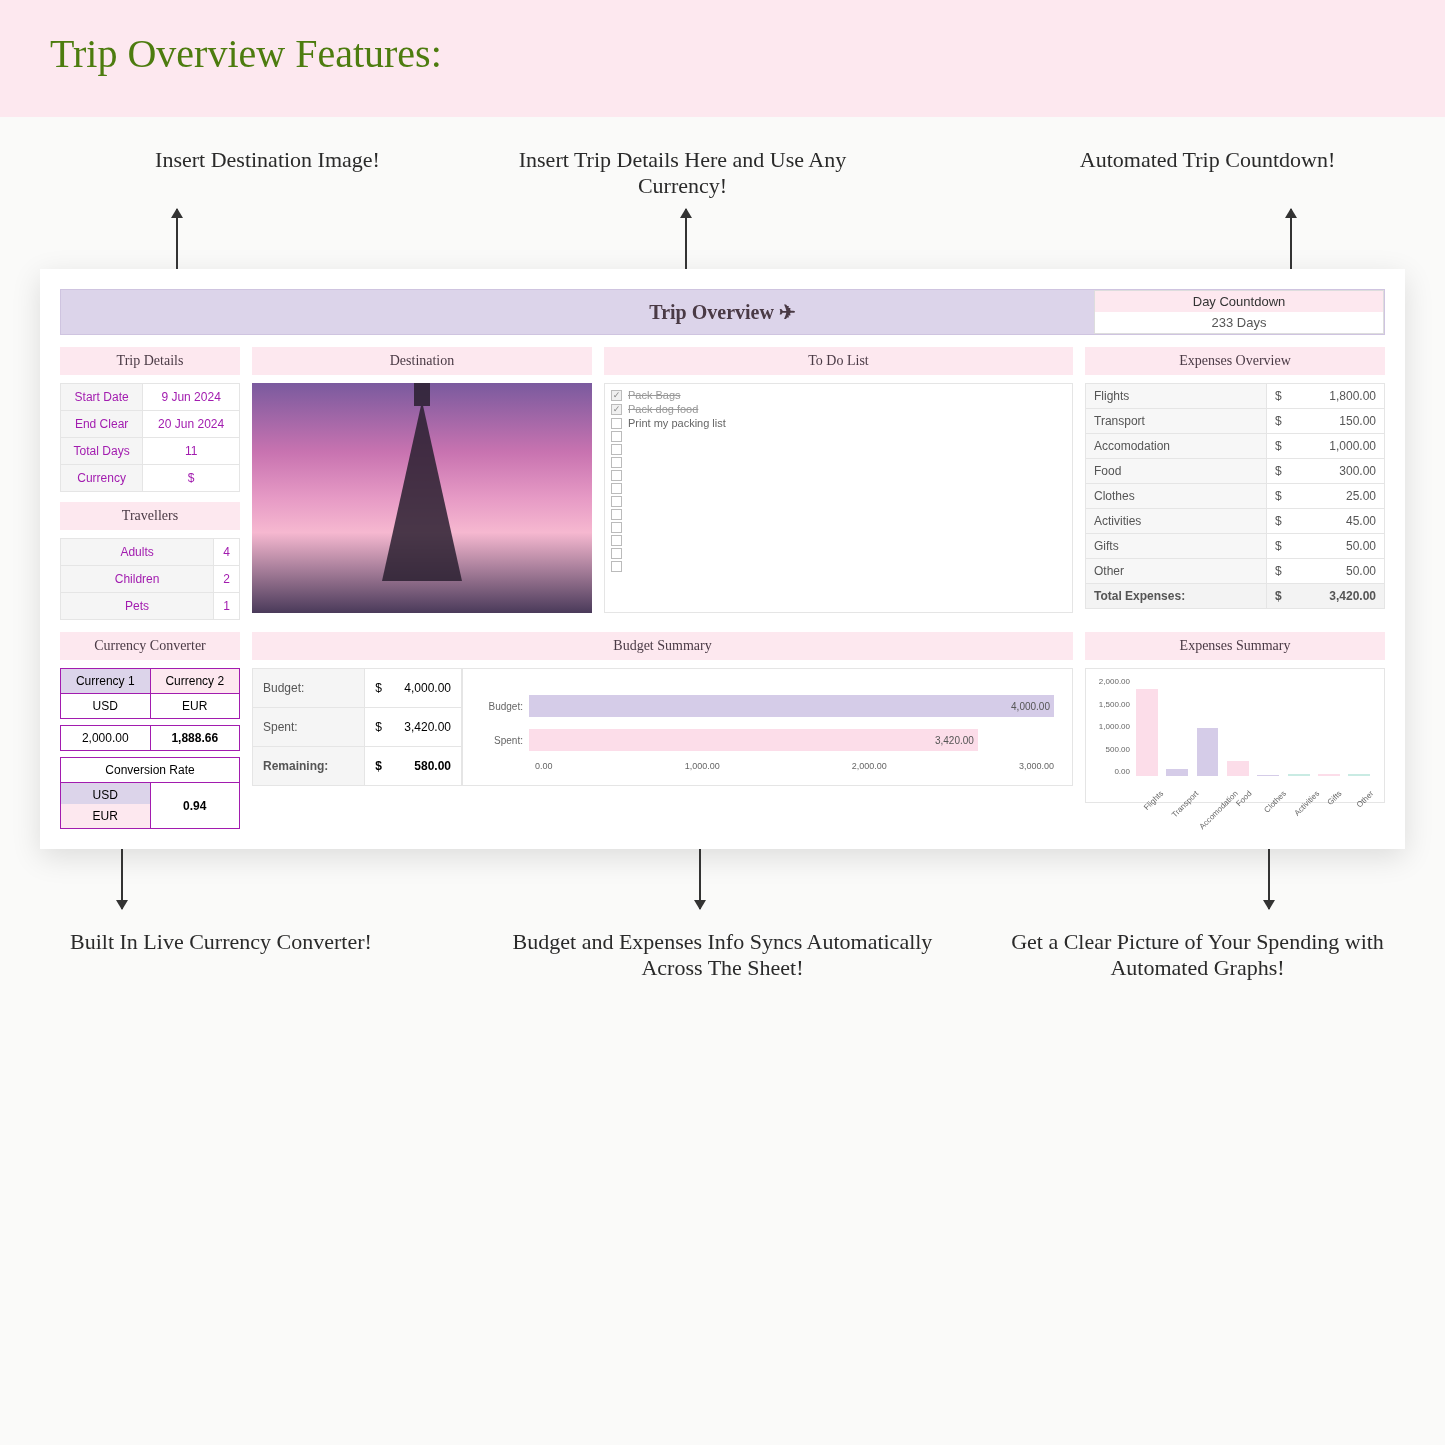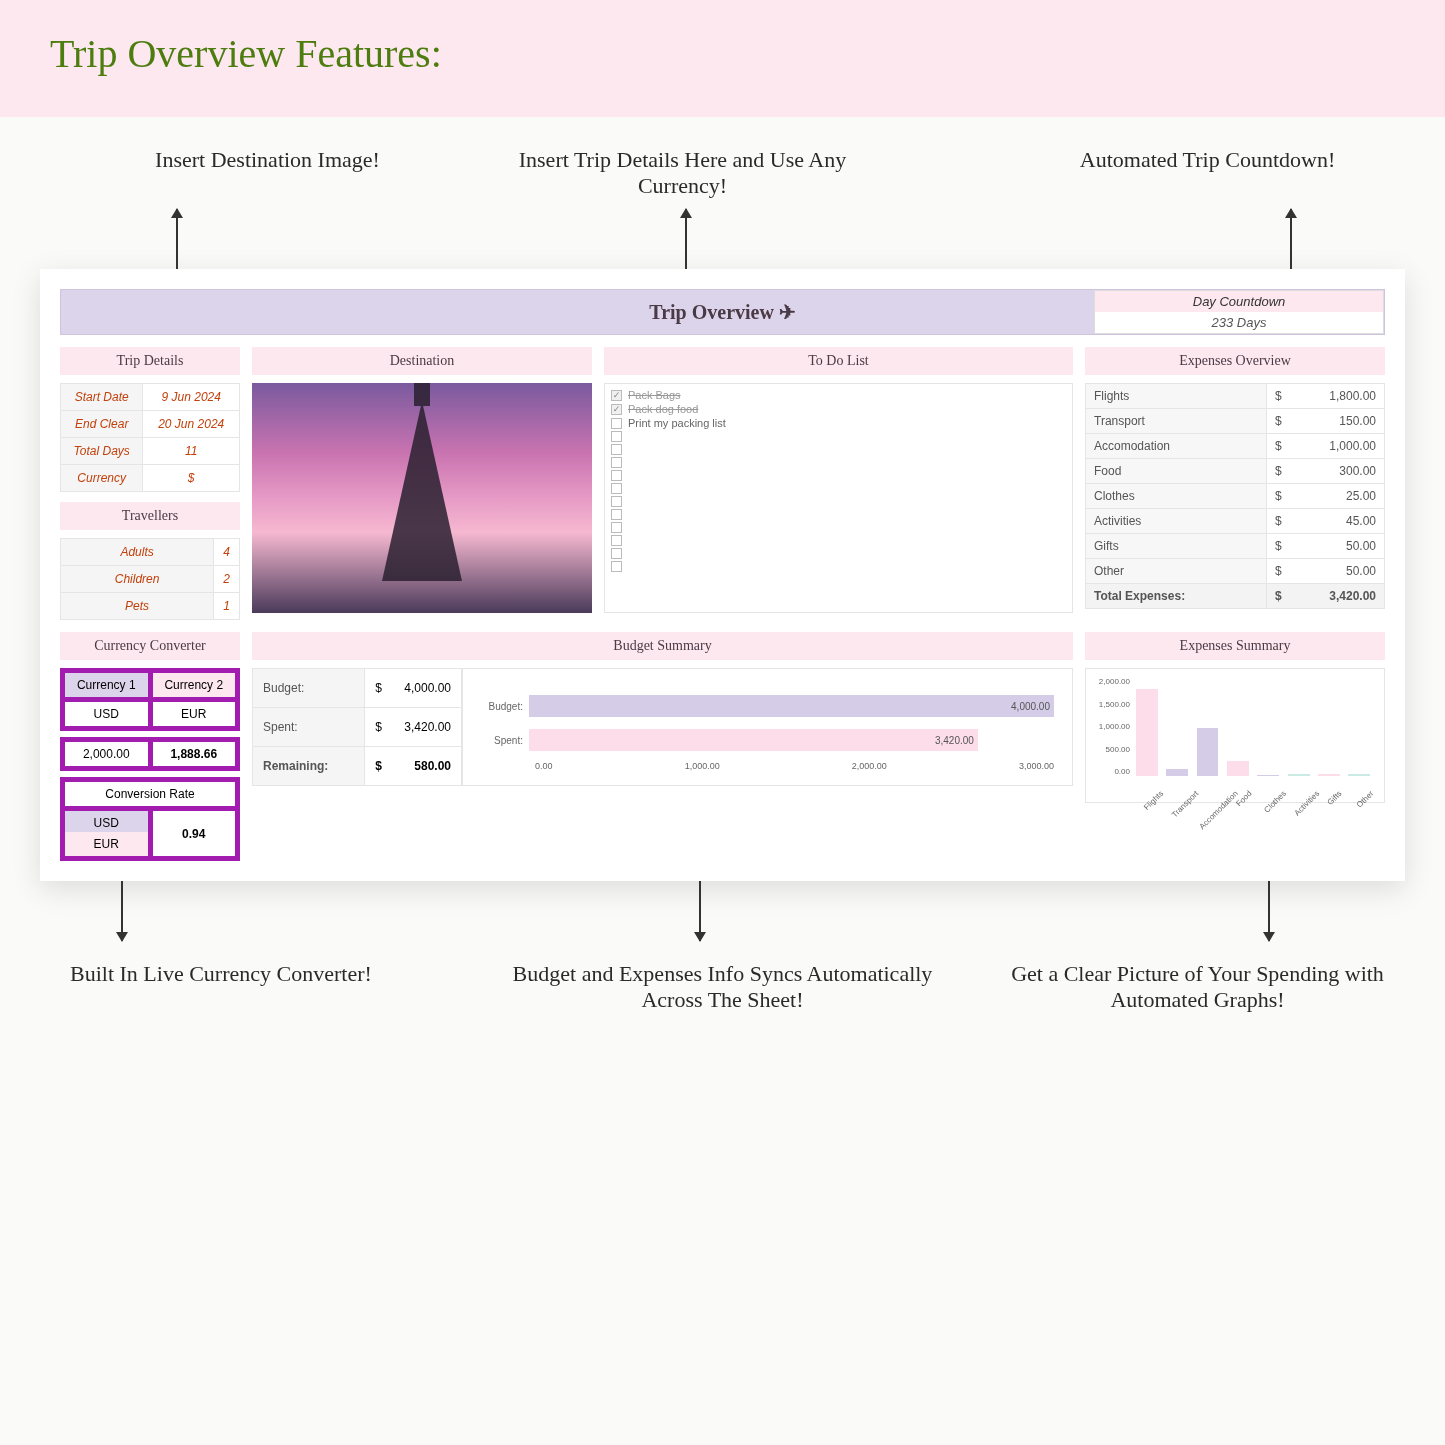--- a/index.html
+++ b/index.html
@@ -27,30 +27,30 @@
   .arrow.center::before, .arrow.center::after { left: 42%; }
   .arrow.right::before, .arrow.right::after { left: 75%; }
   .arrow.bleft::before, .arrow.bleft::after { left: 18%; }
   .arrow.bcenter::before, .arrow.bcenter::after { left: 45%; }
   .arrow.bright::before, .arrow.bright::after { left: 70%; }
 
   .sheet { background: #fff; padding: 20px; box-shadow: 0 8px 28px rgba(0,0,0,0.12); font-family: 'Segoe UI', Arial, sans-serif; }
   
   .title-bar { background: #dcd4ea; padding: 10px; display: flex; align-items: center; justify-content: center; position: relative; margin-bottom: 12px; border: 1px solid #cfc4e0;}
   .title-bar-text { font-family: Georgia, serif; color: #4a3a45; font-size: 20px; font-weight: 600; }
-  .countdown { position: absolute; right: 0; top: 0; bottom: 0; width: 290px; background: #fff; border: 1px solid #ddd; display: flex; flex-direction: column; font-style: italic; }
+  .countdown { position: absolute; right: 0; top: 0; bottom: 0; width: 290px; background: #fff; border: 1px solid #ddd; display: flex; flex-direction: column; }
   .countdown-label { background: #fde8ef; text-align: center; font-size: 13px; padding: 3px; color: #333; font-family: 'Segoe UI', Arial, sans-serif;}
   .countdown-value { text-align: center; font-size: 13px; padding: 3px; color: #555; font-family: 'Segoe UI', Arial, sans-serif;}
   
   .grid { display: grid; grid-template-columns: 180px 340px 1fr 300px; gap: 12px; margin-top: 12px; }
   
   .section-header { background: #fde8ef; text-align: center; font-family: Georgia, serif; color: #4a3a45; padding: 6px; font-size: 14px; margin-bottom: 8px; }
   
   .detail-table { width: 100%; border-collapse: collapse; font-size: 12px; }
-  .detail-table td { border: 1px solid #e5e5e5; padding: 6px 0; text-align: center; color: #c2410c; font-style: italic;}
+  .detail-table td { border: 1px solid #e5e5e5; padding: 6px 0; text-align: center; color: #a21caf;}
   .detail-table td:first-child { background: #f5f5f5; }
   
   .dest-img { width: 100%; height: 230px; background: linear-gradient(180deg, #7a5a9e 0%, #c873b0 30%, #e69ac5 50%, #f6b8d0 65%, #4a3a5a 100%); position: relative; overflow: hidden; }
   .tower { position: absolute; left: 50%; top: 8%; transform: translateX(-50%); width: 0; height: 0; border-left: 40px solid transparent; border-right: 40px solid transparent; border-bottom: 180px solid #2a2030; opacity: 0.85;}
   .tower::before { content:''; position:absolute; left:-8px; top:-35px; width:16px; height:40px; background:#2a2030;}
   
   .todo-box { border: 1px solid #e5e5e5; height: 230px; font-size: 11px; color: #666; padding: 4px; background:#fff;}
   .todo-row { display: flex; align-items: center; padding: 1px 2px; }
   .todo-check { width: 11px; height: 11px; border: 1px solid #bbb; margin-right: 6px; display:inline-flex; align-items:center; justify-content:center; font-size:9px; color:#888; background:#f0f0f0;}
   .todo-check.empty{ background:#fff;}
@@ -58,21 +58,21 @@
   
   .exp-table { width: 100%; border-collapse: collapse; font-size: 12px; }
   .exp-table td { border: 1px solid #e5e5e5; padding: 5px 8px; color: #555; }
   .exp-table td:first-child { background: #f7f7f7; }
   .exp-table tr:last-child td { font-weight: 600; background:#f3f3f3;}
   .amount { display:flex; justify-content:space-between;}
   
   .grid2 { display: grid; grid-template-columns: 180px 1fr 300px; gap: 12px; margin-top: 12px; }
   
   .cc-table { width: 100%; border-collapse: collapse; font-size: 12px; text-align:center;}
-  .cc-table td { border: 5px solid #a21caf; padding: 5px; }
+  .cc-table td { border: 1px solid #a21caf; padding: 5px; }
   .cc-h1 { background: #dcd4ea; }
   .cc-h2 { background: #fde8ef; }
   
   .budget-grid { display: grid; grid-template-columns: 210px 1fr; gap: 0; }
   .budget-table { width: 100%; border-collapse: collapse; font-size: 12px; }
   .budget-table td { border: 1px solid #e5e5e5; padding: 12px 10px; }
   .budget-table td:first-child { background: #f5f5f5; color:#555;}
   .budget-table tr:last-child td{ font-weight:600;}
   
   .hbar-chart { border: 1px solid #e5e5e5; padding: 12px 18px 6px; font-size: 10px; color:#666; display:flex; flex-direction:column; justify-content:center; height:100%;}

